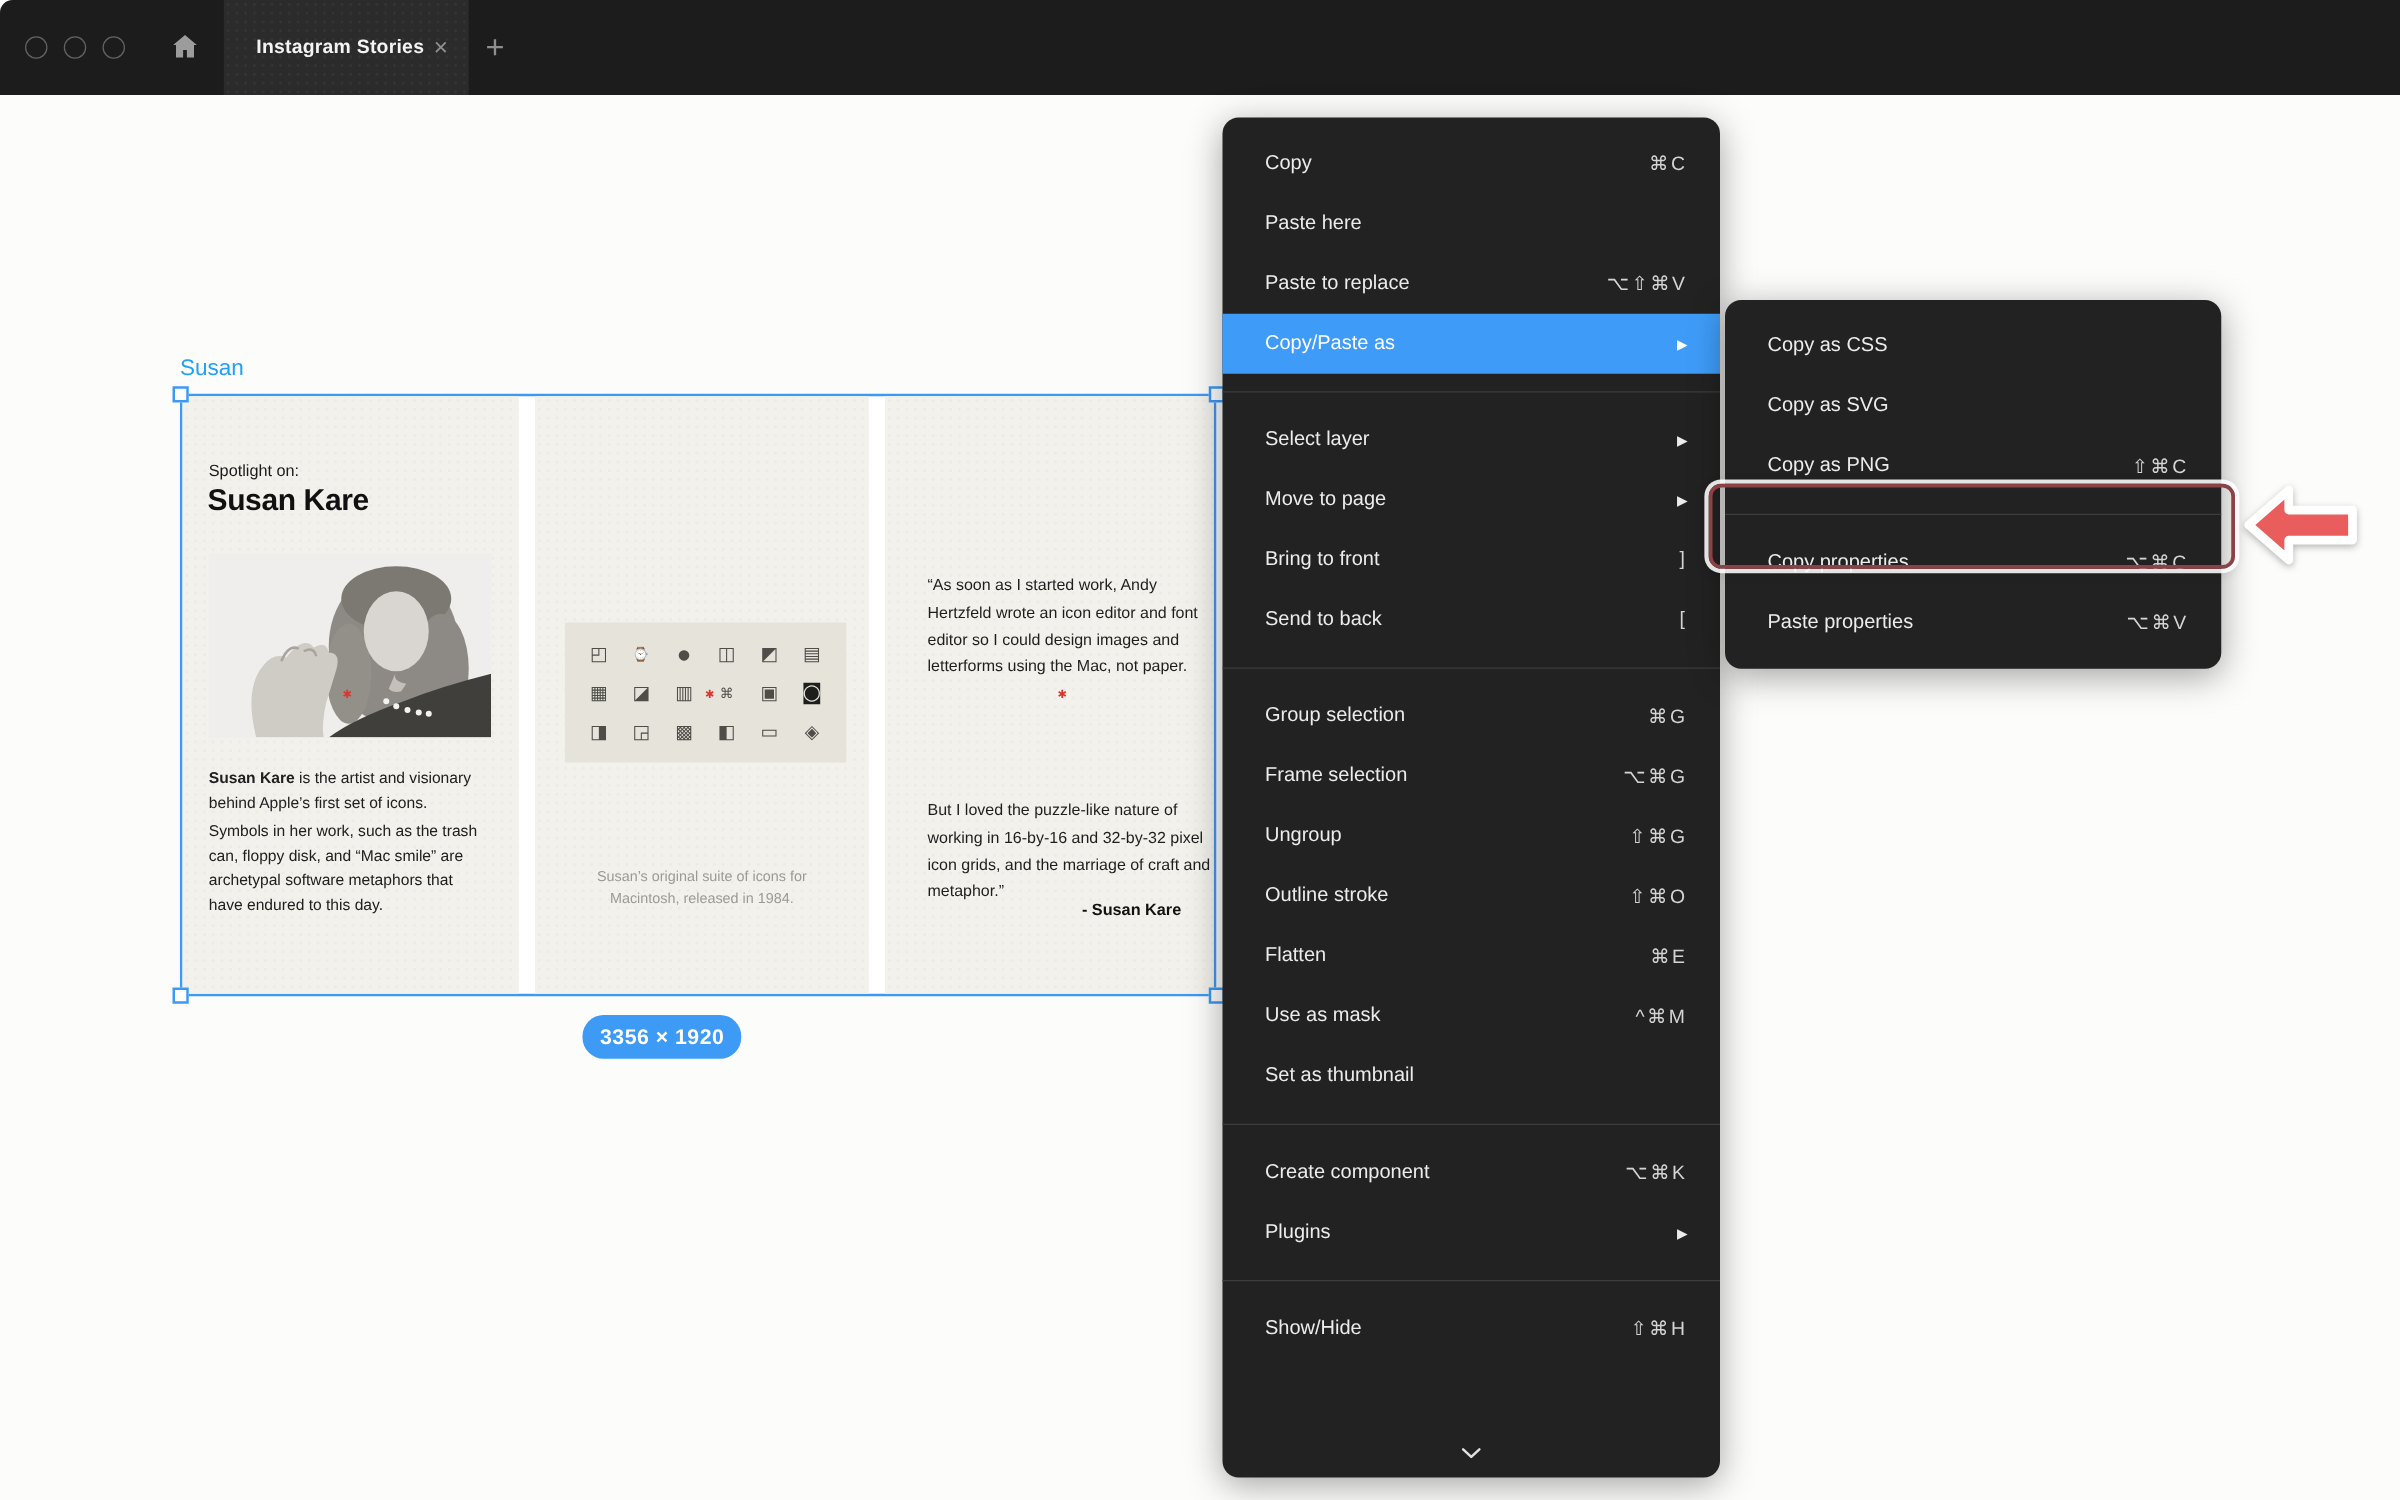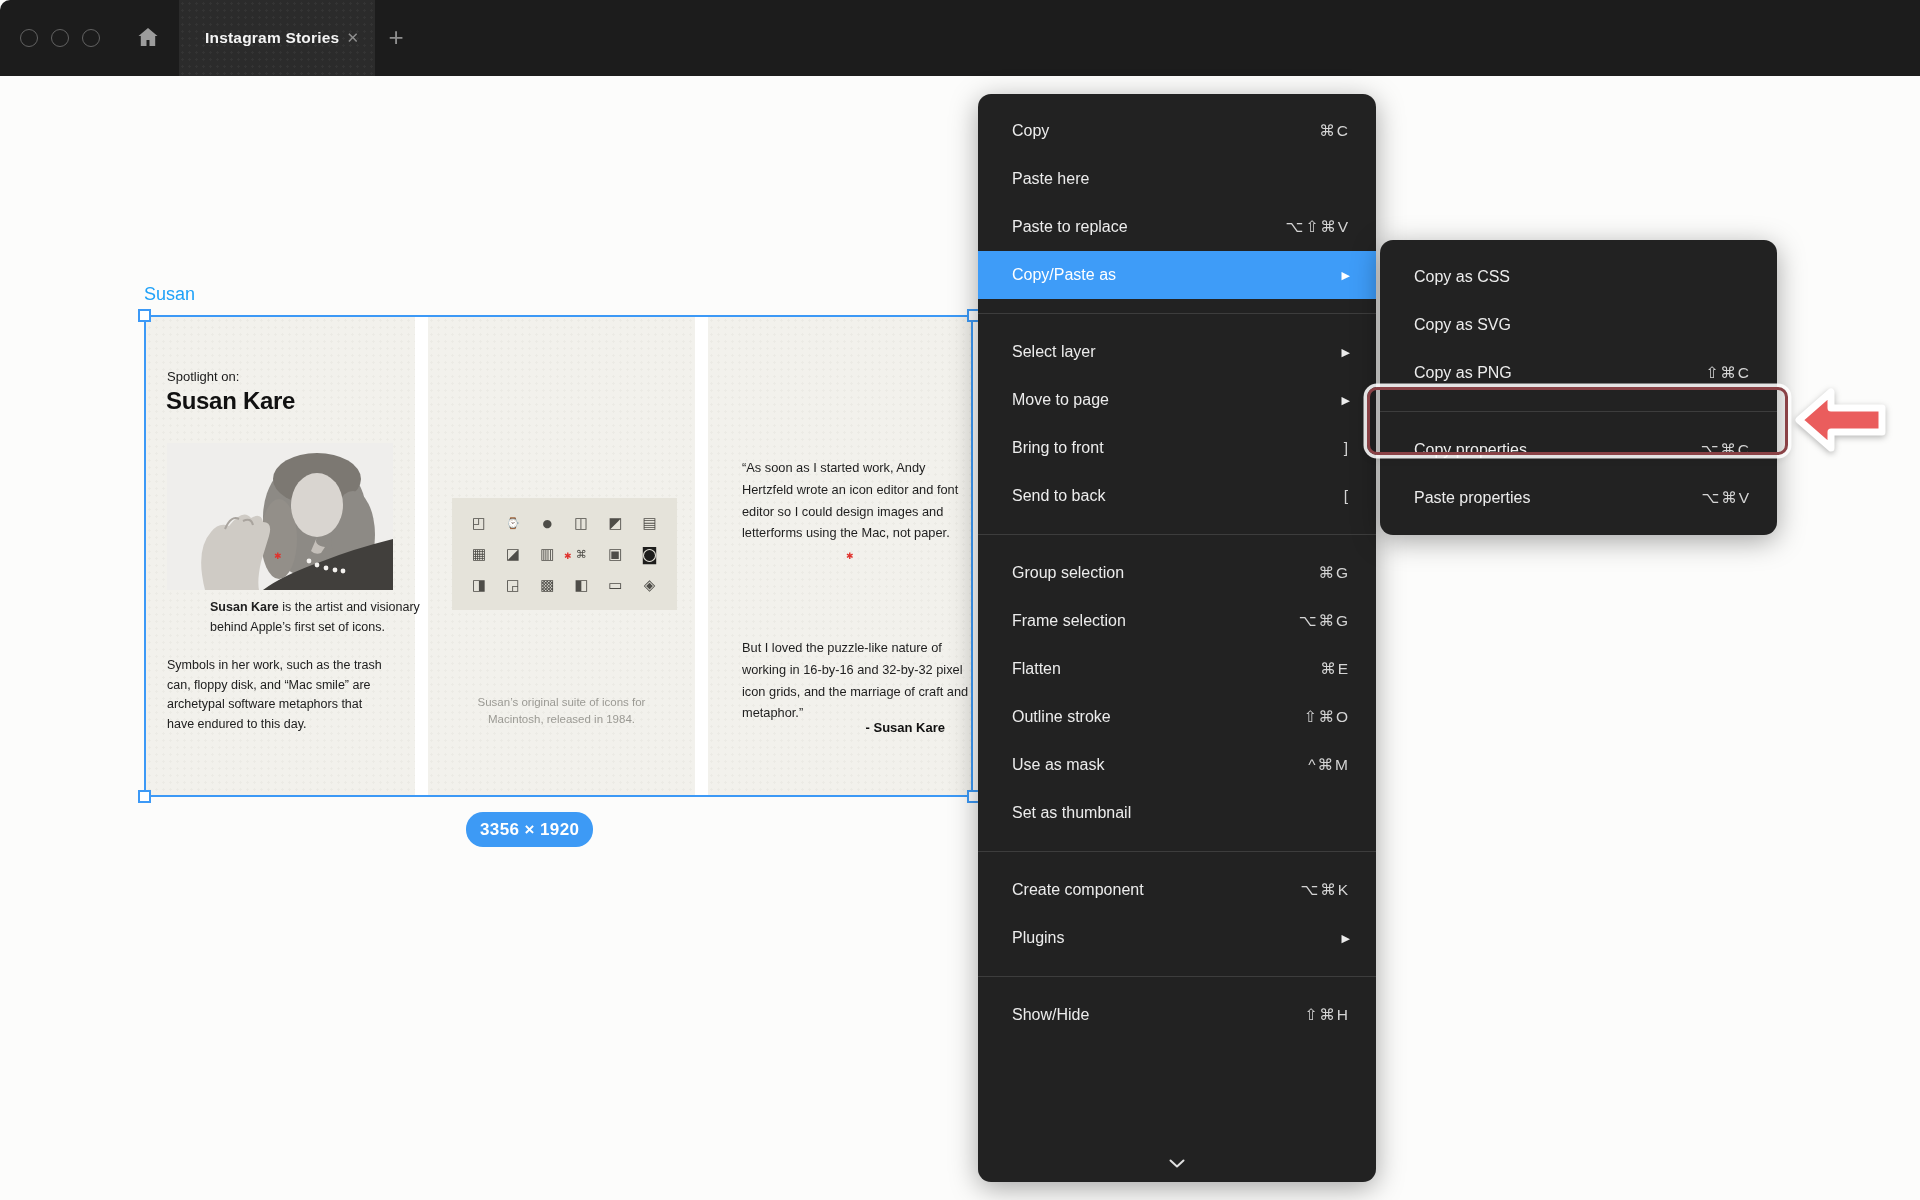--- a/index.html
+++ b/index.html
@@ -39,21 +39,21 @@
     background-size:7px 7px;
   }
   .card-left{left:146px;width:269px;}
   .card-mid{left:428px;width:267px;}
   .card-right{left:708px;width:263px;}
   .pre{white-space:pre-line;}
   .eyebrow{position:absolute;left:21px;top:52px;font-size:13px;color:#1A1A1A;}
   .spot-title{position:absolute;left:20px;top:70px;font-size:24px;font-weight:700;color:#111;letter-spacing:-.3px;}
   .photo{position:absolute;left:21px;top:126px;width:226px;height:147px;background:#EFEEEC;overflow:hidden;}
   .body-text{position:absolute;left:21px;width:232px;font-size:12.5px;line-height:19.5px;color:#202020;margin:0;}
-  .p1{top:281px;margin-left:43px;}
+  .p1{top:296px;}
   .p2{top:339px;}
   .icon-grid{
     position:absolute;left:24px;top:181px;width:225px;height:112px;background:#E5E3DA;
     display:flex;flex-wrap:wrap;align-content:space-between;
     padding:12px 10px;box-sizing:border-box;
   }
   .pixicon{width:34.1px;height:26px;display:flex;align-items:center;justify-content:center;
     color:#4E4D48;font-size:15px;font-family:"DejaVu Sans",sans-serif;}
   .pixicon.dark{color:#1E1E1C;font-size:17px;}
   .pixicon.small{font-size:11px;}
@@ -238,26 +238,30 @@
     <div class="msep"></div>
     <div class="mi">
       <span class="lbl">Group selection</span>
       <span class="sc">⌘G</span>
     </div>
     <div class="mi">
       <span class="lbl">Frame selection</span>
       <span class="sc">⌥⌘G</span>
     </div>
     <div class="mi">
+      <span class="lbl">Ungroup</span>
+      <span class="sc">⇧⌘G</span>
+    </div>
+    <div class="mi">
+      <span class="lbl">Outline stroke</span>
+      <span class="sc">⇧⌘O</span>
+    </div>
+    <div class="mi">
       <span class="lbl">Flatten</span>
       <span class="sc">⌘E</span>
-    </div>
-    <div class="mi">
-      <span class="lbl">Outline stroke</span>
-      <span class="sc">⇧⌘O</span>
     </div>
     <div class="mi">
       <span class="lbl">Use as mask</span>
       <span class="sc">^⌘M</span>
     </div>
     <div class="mi">
       <span class="lbl">Set as thumbnail</span>
     </div>
     <div class="msep"></div>
     <div class="mi">

